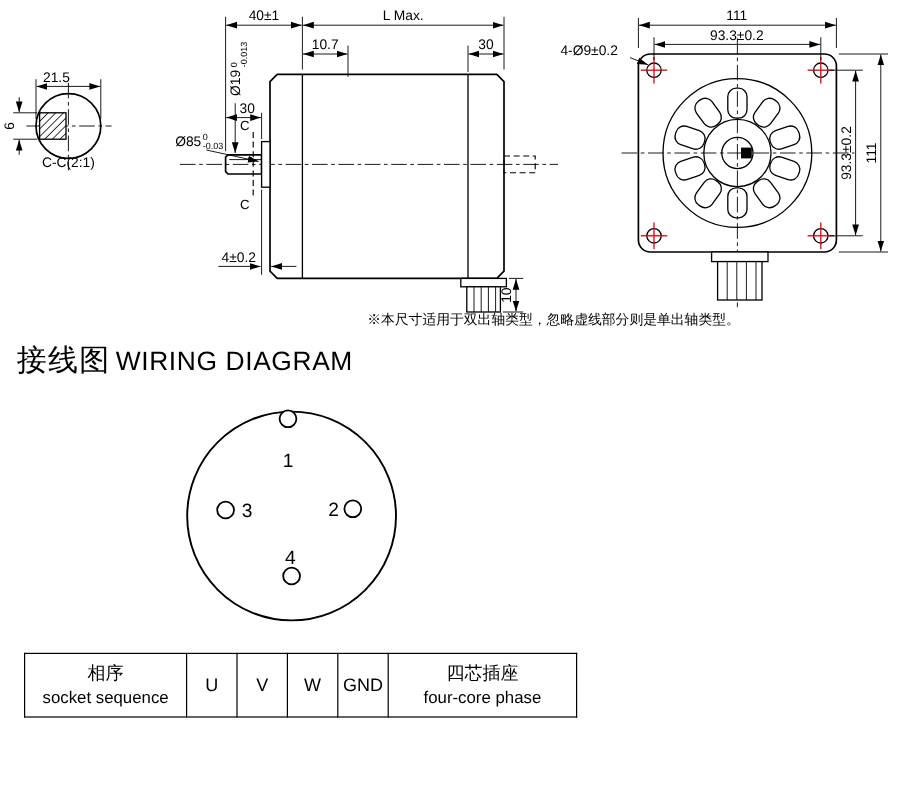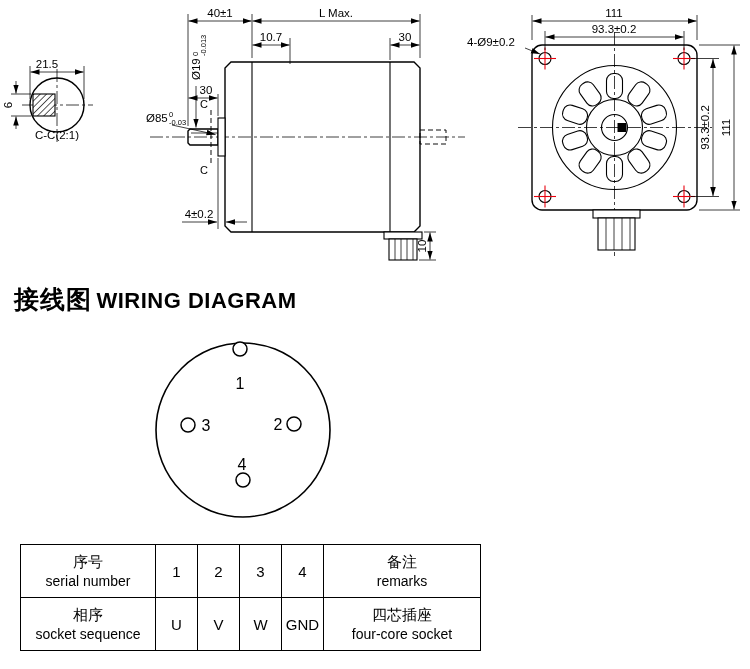--- a/index.html
+++ b/index.html
@@ -11,21 +11,21 @@
   .ln2{fill:none;stroke:#000;stroke-width:1.1}
   .thin{fill:none;stroke:#000;stroke-width:.75}
   .cl{fill:none;stroke:#000;stroke-width:.75;stroke-dasharray:13 3 3 3}
   .dash{fill:none;stroke:#000;stroke-width:.95;stroke-dasharray:5 3}
   .dimline{stroke:#000;stroke-width:.75;fill:none}
   .dim{font:11.5px "Liberation Sans",sans-serif;fill:#000}
   .tol{font:7.5px "Liberation Sans",sans-serif;fill:#000}
   .secL{font:11px "Liberation Sans",sans-serif;fill:#000}
   .redx{stroke:#e8000d;stroke-width:1.1;fill:none}
   .whitefill{fill:#fff}
-  .heading{position:absolute;left:14px;top:283px;font-weight:bold;white-space:nowrap}
+  .heading{position:absolute;left:14px;top:283px;font-weight:normal;white-space:nowrap}
   .heading .zh{font-size:25px;letter-spacing:1px}
   .heading .en{font-size:22px;letter-spacing:.5px}
   .note{position:absolute;left:306px;top:259px;font-size:11.5px;white-space:nowrap}
   .pin-label{font:16px "Liberation Sans",sans-serif;fill:#000}
   .wtable{position:absolute;left:20px;top:544px;border-collapse:collapse;table-layout:fixed;width:460px}
   .wtable td{border:1.3px solid #000;text-align:center;vertical-align:middle;height:53px;font-size:15px;padding:0 2px;background:#fff}
   .cell-zh{font-size:15px;line-height:20px}
   .cell-en{font-size:14px;line-height:18px}
 </style>
 </head>
@@ -209,20 +209,21 @@
 
       <line class="thin" x1="699" y1="45" x2="740" y2="45"></line>
       <line class="thin" x1="699" y1="210" x2="740" y2="210"></line>
       <line class="dimline" x1="734" y1="45.5" x2="734" y2="209.5" marker-start="url(#arr)" marker-end="url(#arr)"></line>
       <g transform="translate(730,127.5) rotate(-90)">
         <text class="dim" text-anchor="middle">111</text>
       </g>
     </g>
   </svg>
 
+  <div class="note">※本尺寸适用于双出轴类型，忽略虚线部分则是单出轴类型。</div>
 
   <div class="heading">
     <span class="zh">接线图</span>
     <span class="en">WIRING DIAGRAM</span>
   </div>
 
   <svg width="500" height="215" viewBox="0 0 500 215" style="top:332px">
     <circle cx="243" cy="98" r="87" fill="#fff" stroke="#000" stroke-width="1.6"></circle>
     <circle cx="240" cy="17" r="7" fill="#fff" stroke="#000" stroke-width="1.5"></circle>
     <text class="pin-label" x="240" y="57" text-anchor="middle">1</text>
@@ -239,42 +240,28 @@
       <col style="width:135px">
         <col style="width:42px">
         <col style="width:42px">
       <col style="width:42px">
         <col style="width:42px">
         <col style="width:157px">
     </colgroup>
     <tbody>
       <tr>
         <td>
-          <div class="cell-zh">序号</div>
-          <div class="cell-en">serial number</div>
-        </td>
-        <td>1</td>
-        <td>2</td>
-        <td>3</td>
-        <td>4</td>
-        <td>
-          <div class="cell-zh">备注</div>
-          <div class="cell-en">remarks</div>
-        </td>
-      </tr>
-      <tr>
-        <td>
           <div class="cell-zh">相序</div>
           <div class="cell-en">socket sequence</div>
         </td>
         <td>U</td>
         <td>V</td>
         <td>W</td>
         <td>GND</td>
         <td>
           <div class="cell-zh">四芯插座</div>
-          <div class="cell-en">four-core socket</div>
+          <div class="cell-en">four-core phase</div>
         </td>
       </tr>
     </tbody>
   </table>
 
 </div>
 
 </body></html>

